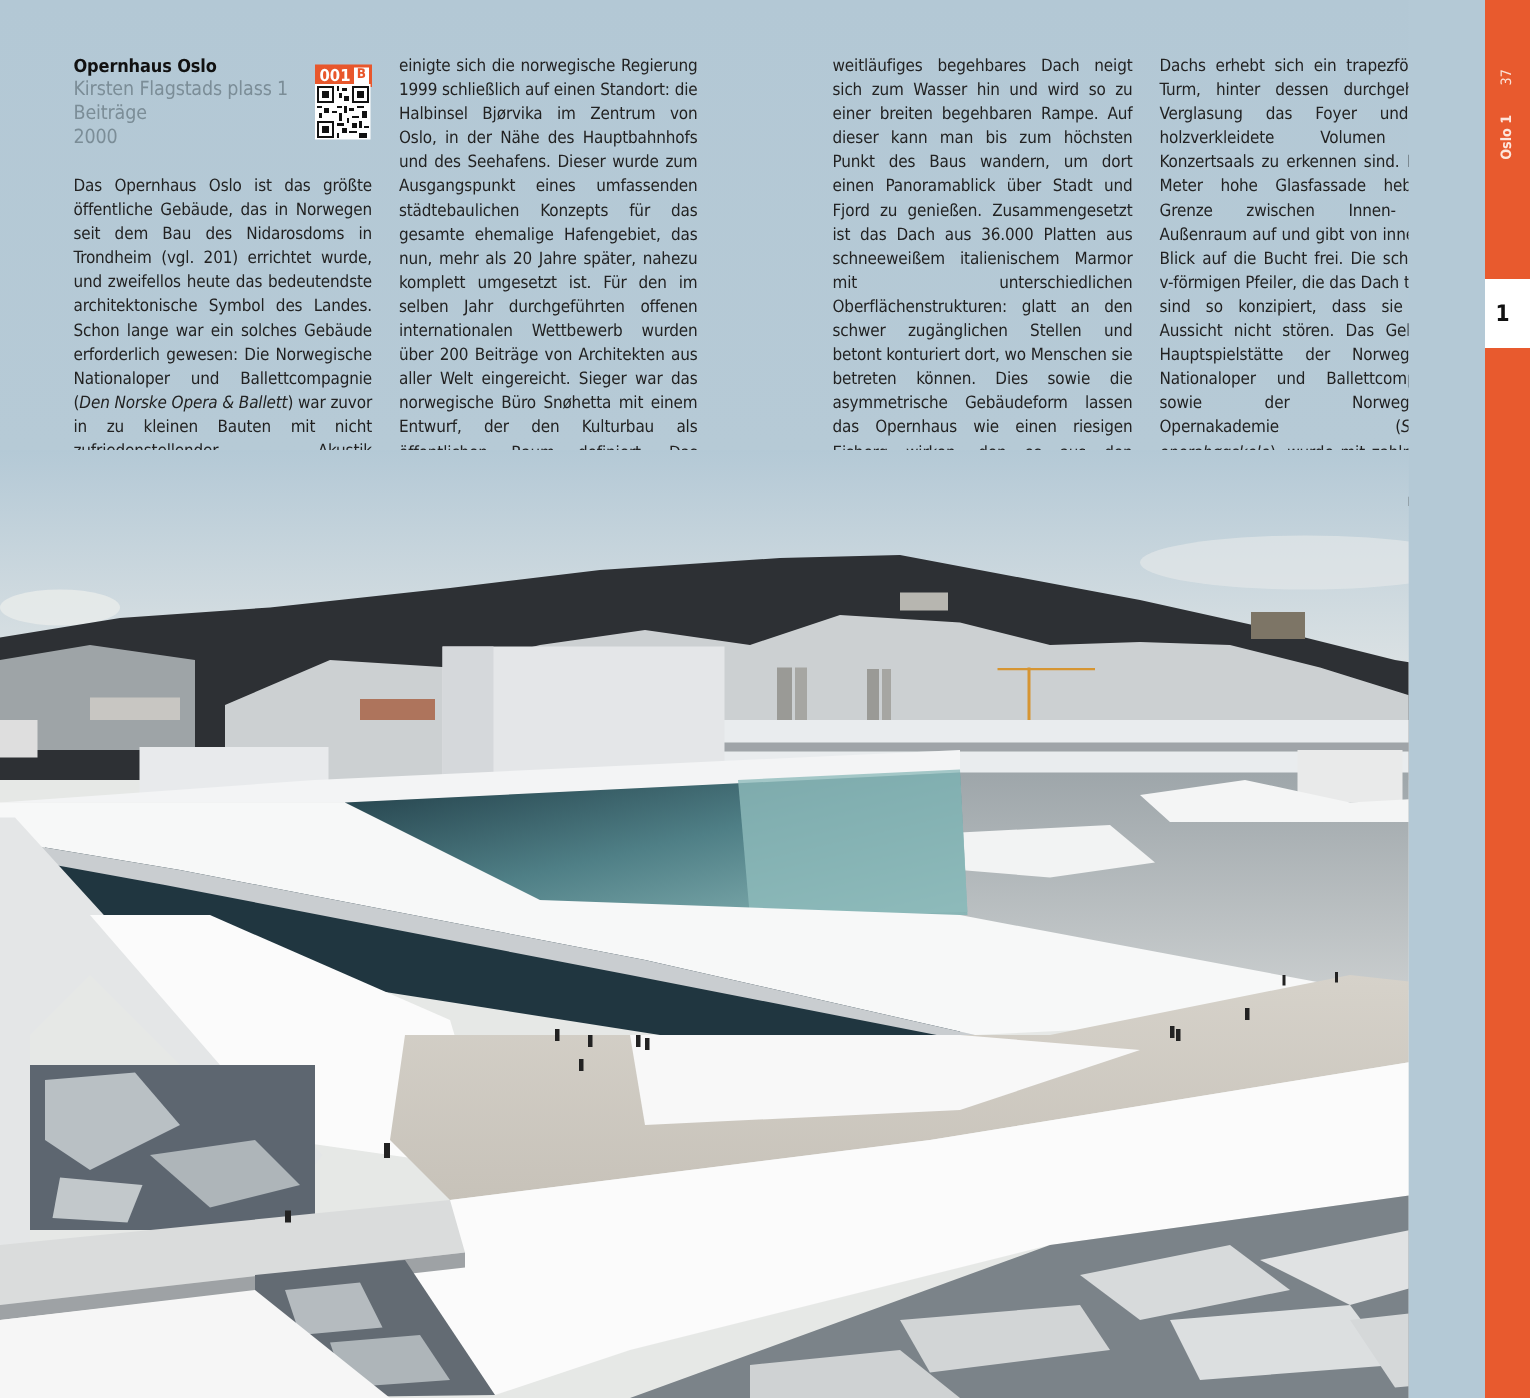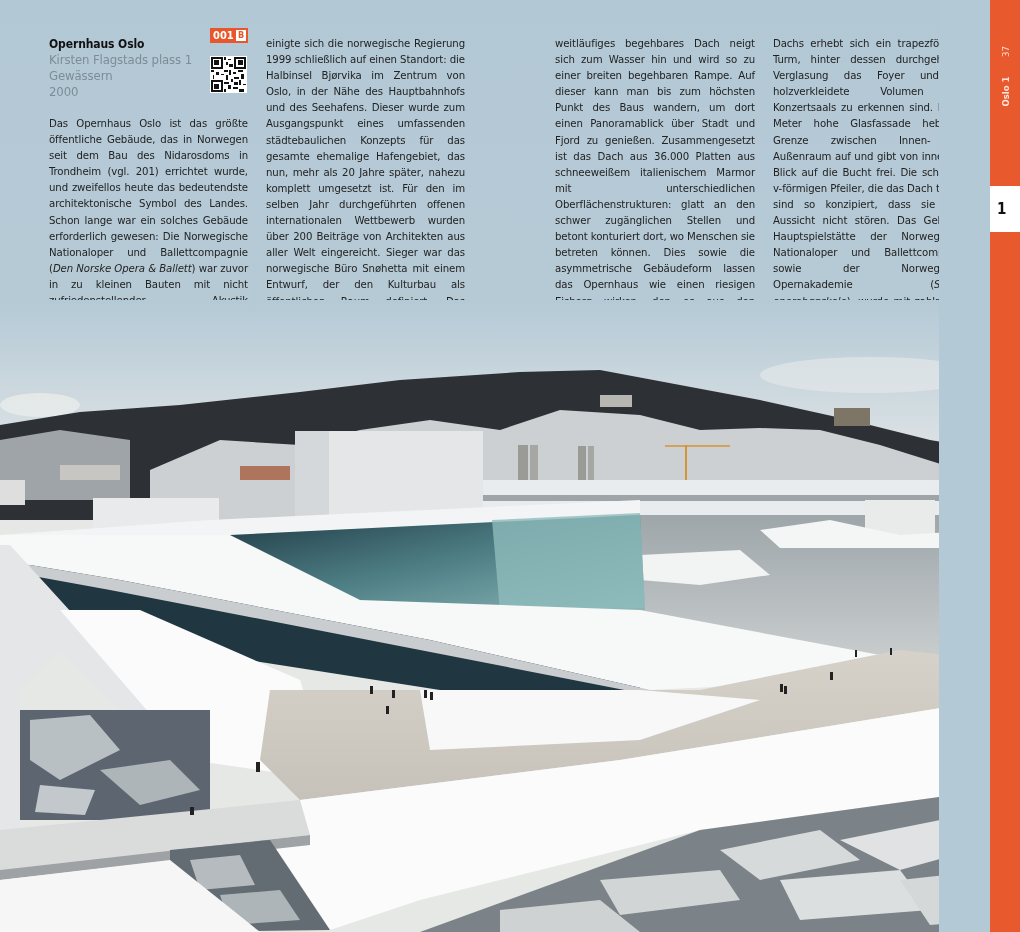--- a/index.html
+++ b/index.html
@@ -8,38 +8,38 @@
     background: linear-gradient(180deg, #b3c8d5 0px, #b6cad6 300px, #bfd0da 340px, #c9d6de 390px, #d8dfe2 430px, #e6e8e6 470px); }
   .col { position:absolute; top:36px; font-size:11.3px; line-height:16.1px; color:#222; text-align:justify; letter-spacing:-0.1px; font-stretch:condensed; }
   .col p { margin:0; }
   .col1 { left:49px; width:199px; }
   .col2 { left:266px; width:199px; }
   .col3 { left:555px; width:200px; }
   .col4 { left:773px; width:199px; }
   .title { font-weight:bold; font-size:12px; color:#111; line-height:16px; }
   .meta { color:#7b8d97; font-size:13px; line-height:16px; }
   .spacer { height:16px; }
-  .badge-wrap { position:absolute; left:210px; top:28px; width:38px; height:15px; background:#e8572c; }
+  .badge-wrap { position:absolute; left:210px; top:43px; width:38px; height:15px; background:#e8572c; }
   .qr { position:absolute; left:210px; top:56px; width:37px; height:37px; background:#fff; padding:1px; box-sizing:border-box; }
   .photo { position:absolute; left:0; top:300px; width:990px; height:632px; }
   .sidebar { position:absolute; left:990px; top:0; width:30px; height:932px; background:#e85a2e; }
   .sidebar .pagenum { position:absolute; left:0; top:46px; width:30px; transform:rotate(-90deg); color:#fbe1d6; font-size:9.5px; text-align:center; }
   .sidebar .section { position:absolute; left:-15px; top:86px; width:60px; transform:rotate(-90deg); color:#fde6dc; font-size:9.5px; font-weight:bold; text-align:center; }
   .sidebar .tab { position:absolute; left:0; top:186px; width:30px; height:46px; background:#fff; color:#111; font-weight:bold; font-size:15px; line-height:46px; text-align:left; padding-left:7px; box-sizing:border-box; }
   .credit { position:absolute; left:948px; top:870px; transform:rotate(-90deg); transform-origin:left top; color:#9a9a9a; font-size:8px; opacity:0.8; }
 </style>
 </head>
 <body>
 
 <div class="page">
 
   <div class="col col1">
     <div class="title">Opernhaus Oslo</div>
     <div class="meta">Kirsten Flagstads plass 1</div>
-    <div class="meta">Gewässern</div>
+    <div class="meta">Beiträge</div>
     <div class="meta">2000</div>
     <div class="spacer"></div>
     <p><span>Das Opernhaus Oslo ist das größte öffentliche Gebäude, das in Norwegen seit dem Bau des Nidarosdoms in Trondheim (vgl. 201) errichtet wurde, und zweifellos heute das bedeutendste architektonische Symbol des Landes. Schon lange war ein solches Gebäude erforderlich gewesen: Die Norwegische Nationaloper und Ballettcompagnie (</span><i>Den Norske Opera &amp; Ballett</i><span>) war zuvor in zu kleinen Bauten mit nicht zufriedenstellender Akustik untergebracht. Nach diversen Diskussionen</span></p>
   </div>
 
   <div class="badge-wrap">
     <span style="position:absolute;left:3px;top:0;color:#fff;font-weight:bold;font-size:11px;line-height:15px;">001</span>
     <span style="position:absolute;right:2px;top:2px;width:10px;height:11px;background:#fff;color:#e8572c;font-weight:bold;font-size:9px;line-height:11px;text-align:center;">B</span>
   </div>
   <div class="qr">

